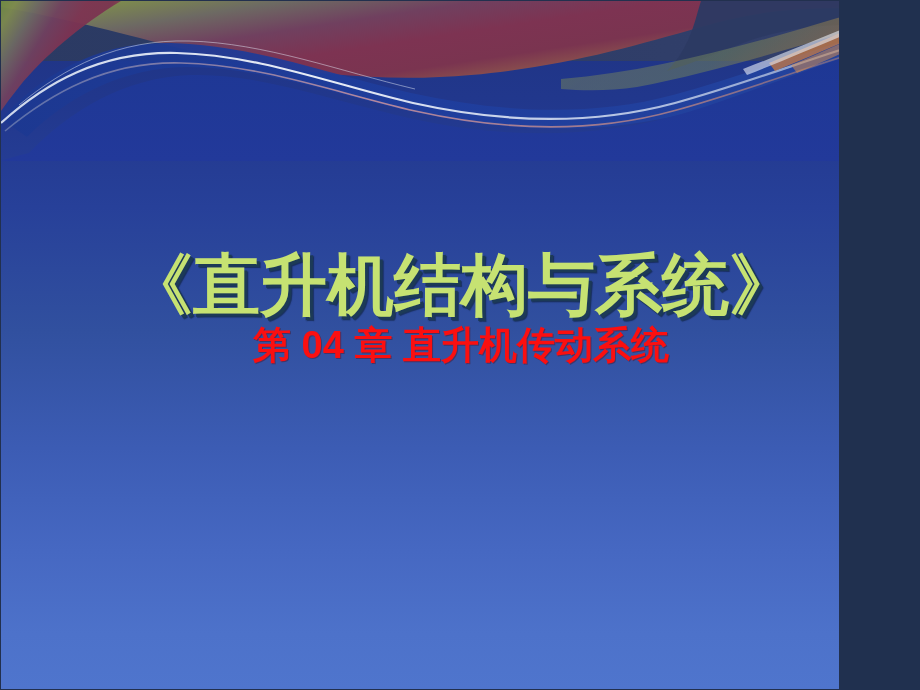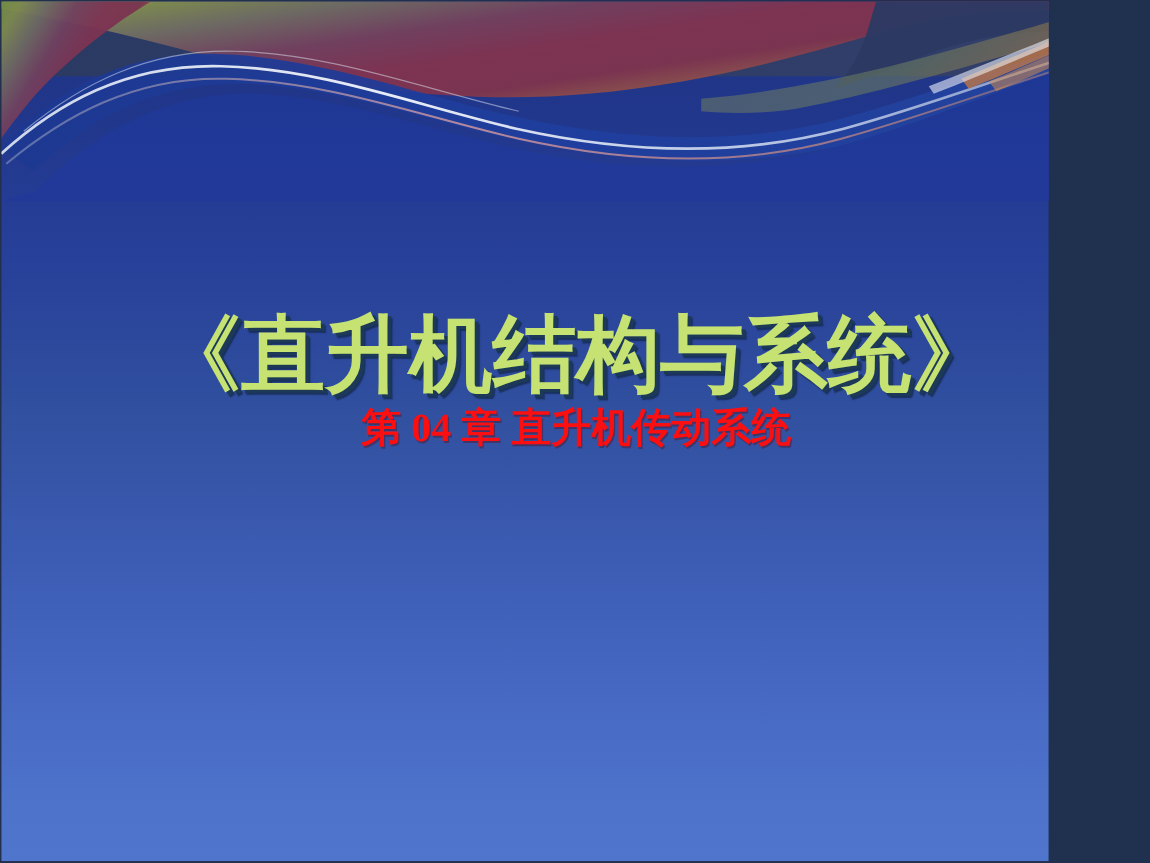--- a/index.html
+++ b/index.html
@@ -8,21 +8,21 @@
     padding: 0;
     background: #20304f;
   }
   #slide {
     position: relative;
     width: 840px;
     height: 690px;
     overflow: hidden;
     box-sizing: border-box;
     border: 1px solid #22304e;
-    font-family: Liberation Serif, serif;
+    font-family: Liberation Sans, sans-serif;
     background: linear-gradient(180deg,
         #1f3381 0%,
         #21378c 14%,
         #274099 30%,
         #31509f 48%,
         #3c5cb4 65%,
         #4668c2 80%,
         #4d72ca 92%,
         #4f75cd 100%);
   }
@@ -51,21 +51,21 @@
     font-size: 67px;
     font-weight: bold;
     letter-spacing: 0px;
     color: #c6e272;
     text-shadow: 3px 3px 0px #1c3a57, 4px 4px 1px rgba(10,25,45,0.55);
     white-space: nowrap;
   }
   #subtitle {
     display: block;
     margin-top: 8px;
-    font-size: 32px;
+    font-size: 38px;
     font-weight: bold;
     color: #fb0f10;
     text-shadow: 1px 1px 0px rgba(90,0,0,0.35);
     white-space: nowrap;
   }
 </style>
 </head>
 <body>
 
 <div id="slide">

